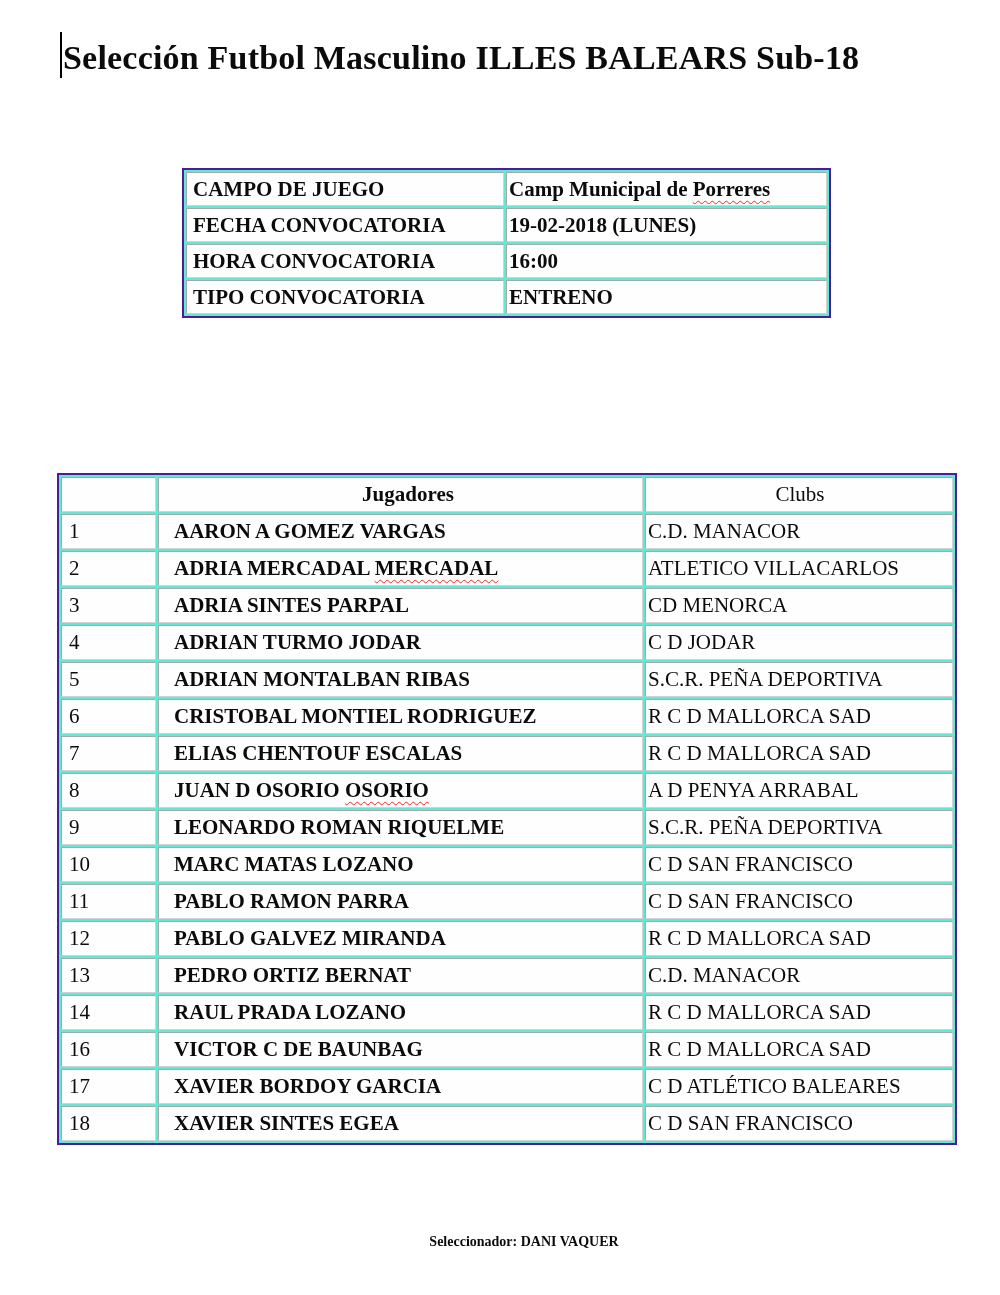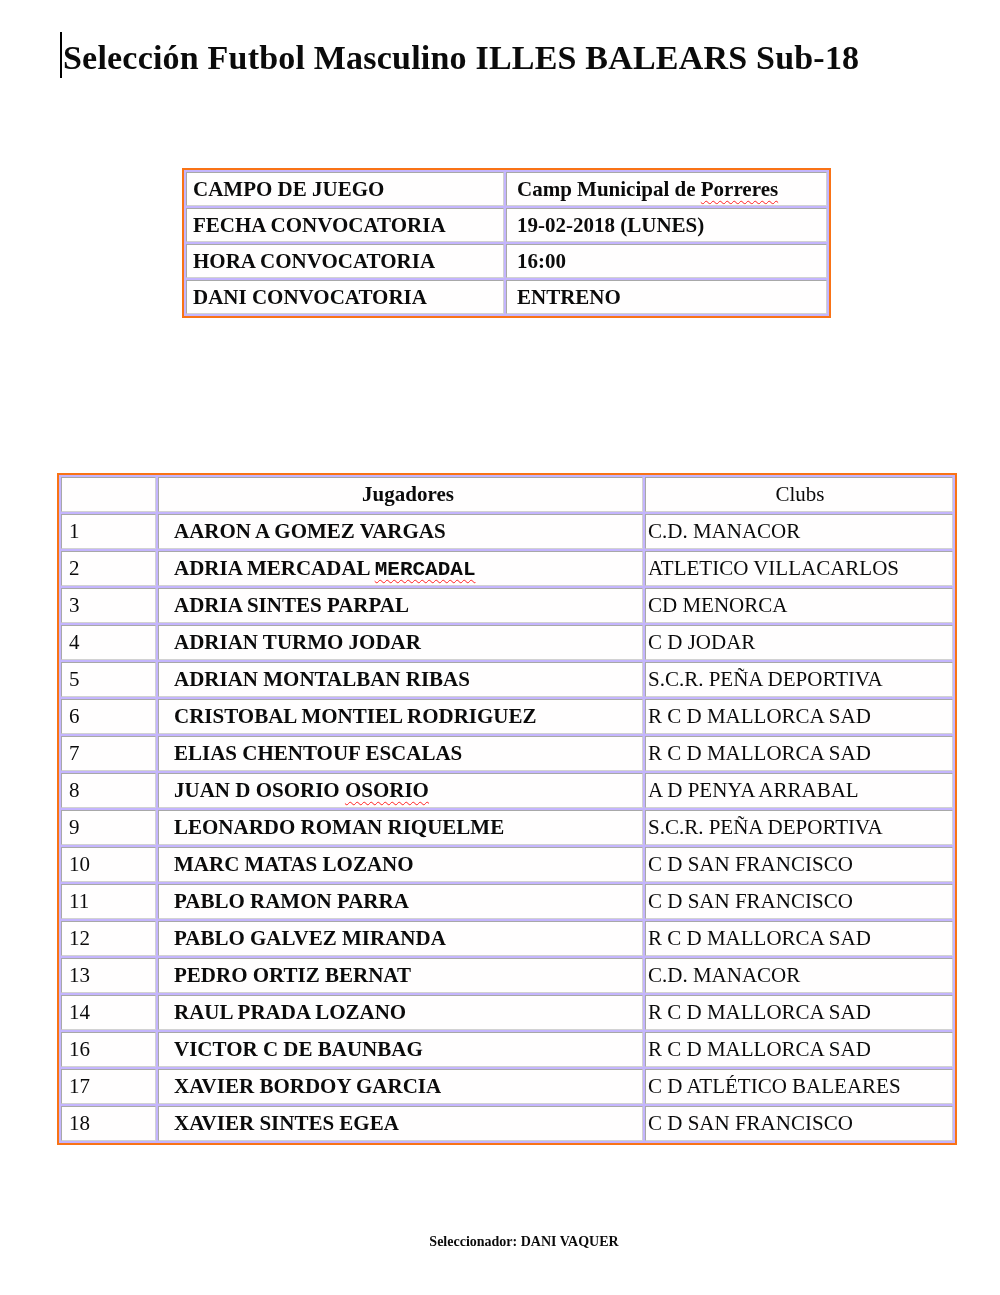--- a/index.html
+++ b/index.html
@@ -29,23 +29,23 @@
     height: 46px;
     background: #000;
     vertical-align: -9px;
     margin-right: 1px;
   }
 
   
   table.doc-table {
     border-collapse: separate;
     border-spacing: 2px;
-    border: 2px solid #f97316;
+    border: 2px solid #4c1d95;
     table-layout: fixed;
-    background: #c4b5fd;
+    background: #5eead4;
   }
   table.doc-table td, table.doc-table th {
     border: 1px solid;
     border-color: #a8a8a8 #d2d2d2 #d2d2d2 #a8a8a8;
     background: #fffefe;
     overflow: hidden;
     white-space: nowrap;
     vertical-align: middle;
     font-size: 21px;
   }
@@ -58,21 +58,21 @@
     width: 645px;
   }
   .info-table td { height: 32px; }
   .info-table td.info-label {
     width: 310px;
     font-weight: bold;
     padding-left: 6px;
   }
   .info-table td.info-value {
     font-weight: bold;
-    padding-left: 10px;
+    padding-left: 2px;
   }
 
   
   .roster-table {
     position: absolute;
     left: 57px;
     top: 473px;
     width: 896px;
   }
   .roster-table th { height: 33px; font-weight: bold; text-align: center; }
@@ -114,21 +114,21 @@
       </tr>
       <tr>
         <td class="info-label">FECHA CONVOCATORIA</td>
         <td class="info-value">19-02-2018 (LUNES)</td>
       </tr>
       <tr>
         <td class="info-label">HORA CONVOCATORIA</td>
         <td class="info-value">16:00</td>
       </tr>
       <tr>
-        <td class="info-label">DANI CONVOCATORIA</td>
+        <td class="info-label">TIPO CONVOCATORIA</td>
         <td class="info-value">ENTRENO</td>
       </tr>
     </tbody>
 </table>
 
 <table class="doc-table roster-table">
   <thead>
     <tr>
       <th class="c-num"></th>
       <th class="c-name">Jugadores</th>
@@ -136,21 +136,21 @@
     </tr>
   </thead>
   <tbody>
       <tr>
         <td class="c-num">1</td>
         <td class="c-name">AARON A GOMEZ VARGAS</td>
         <td class="c-club">C.D. MANACOR</td>
       </tr>
       <tr>
         <td class="c-num">2</td>
-        <td class="c-name">ADRIA MERCADAL <span class="wavy" style="text-decoration-color: rgb(255, 32, 32); font-family: Liberation Mono, monospace;">MERCADAL</span></td>
+        <td class="c-name">ADRIA MERCADAL <span class="wavy" style="text-decoration-color: rgb(255, 32, 32);">MERCADAL</span></td>
         <td class="c-club">ATLETICO VILLACARLOS</td>
       </tr>
       <tr>
         <td class="c-num">3</td>
         <td class="c-name">ADRIA SINTES PARPAL</td>
         <td class="c-club">CD MENORCA</td>
       </tr>
       <tr>
         <td class="c-num">4</td>
         <td class="c-name">ADRIAN TURMO JODAR</td>

